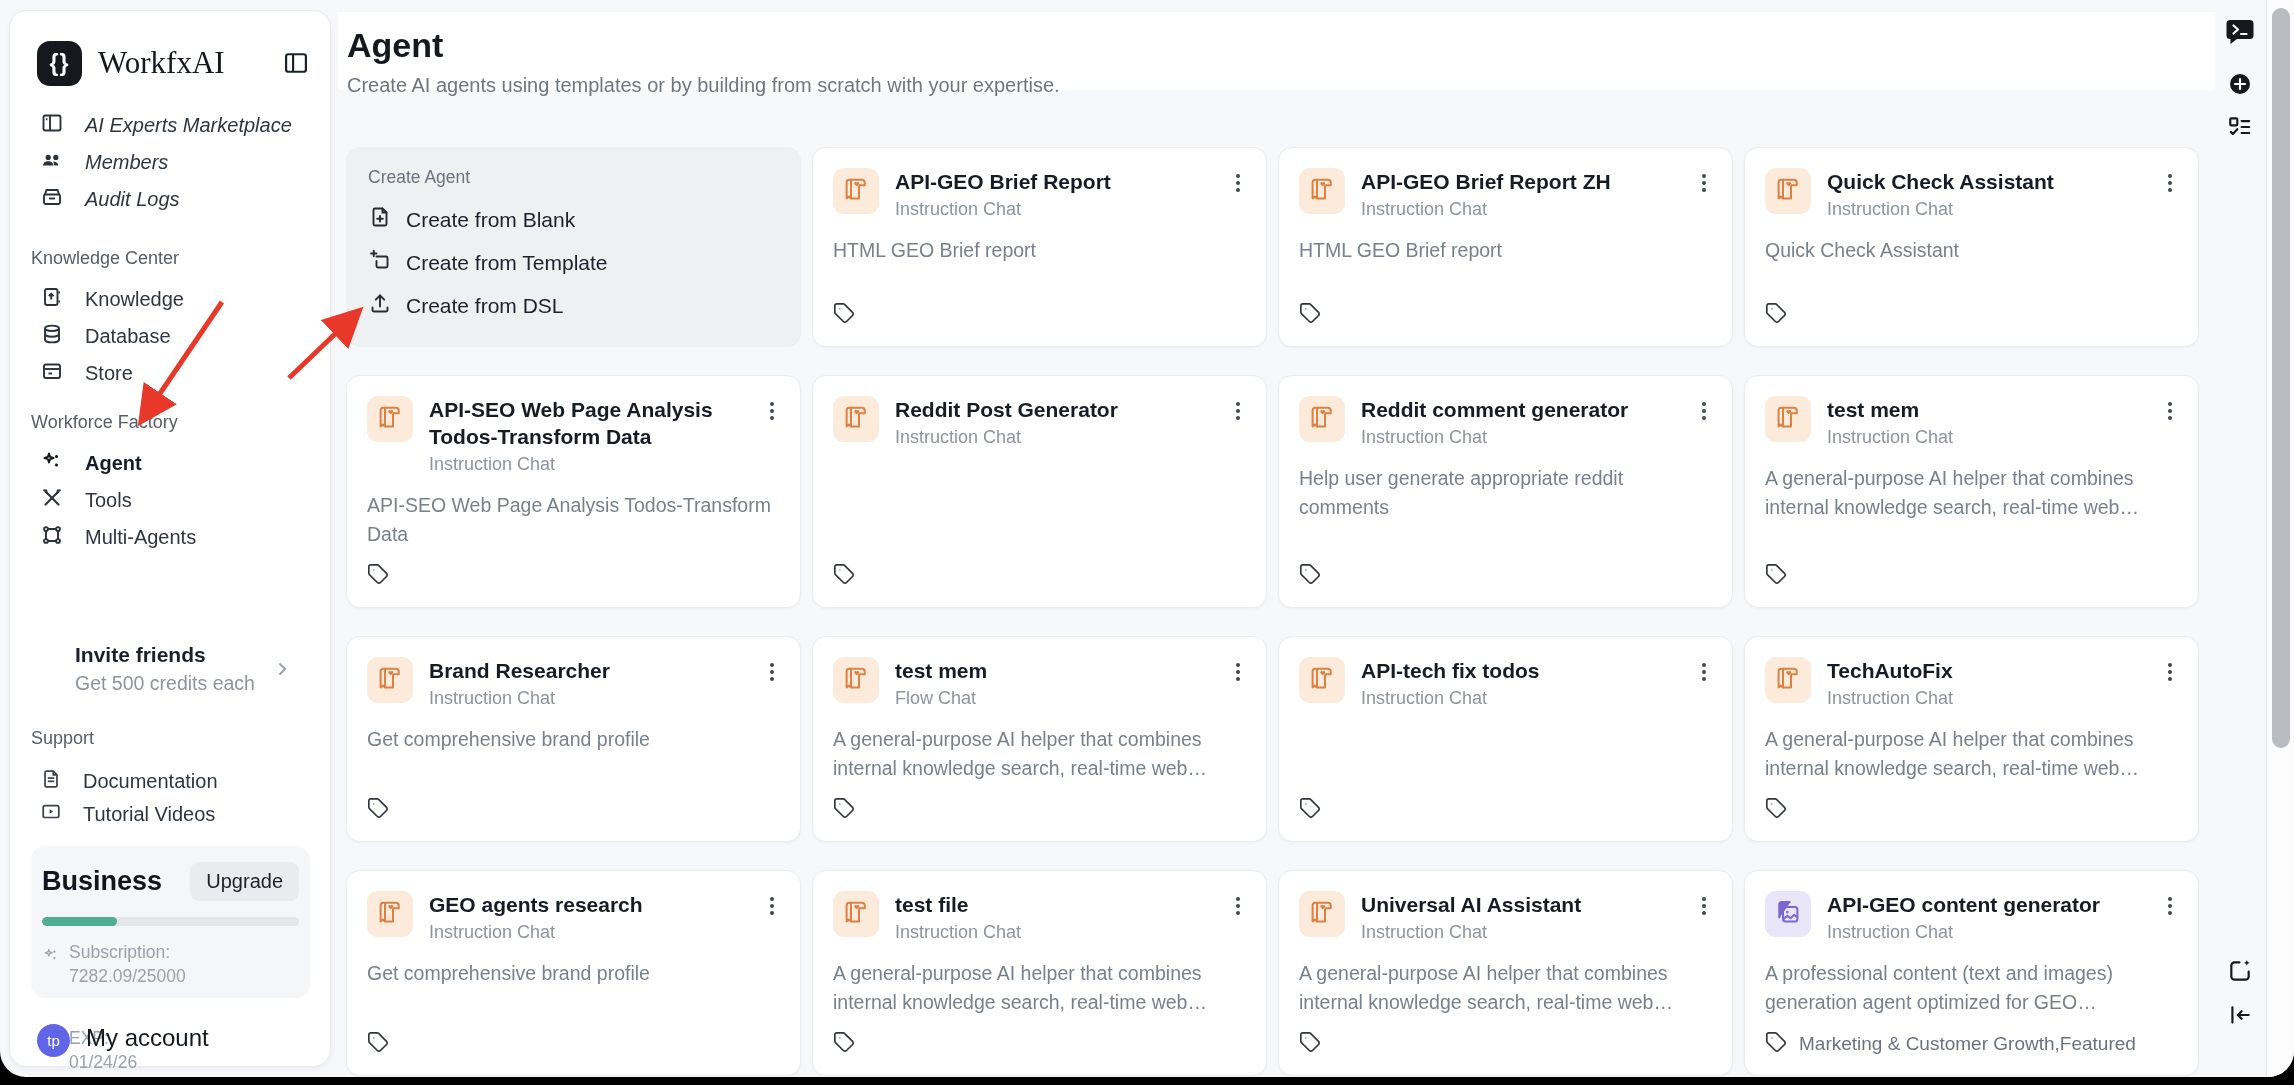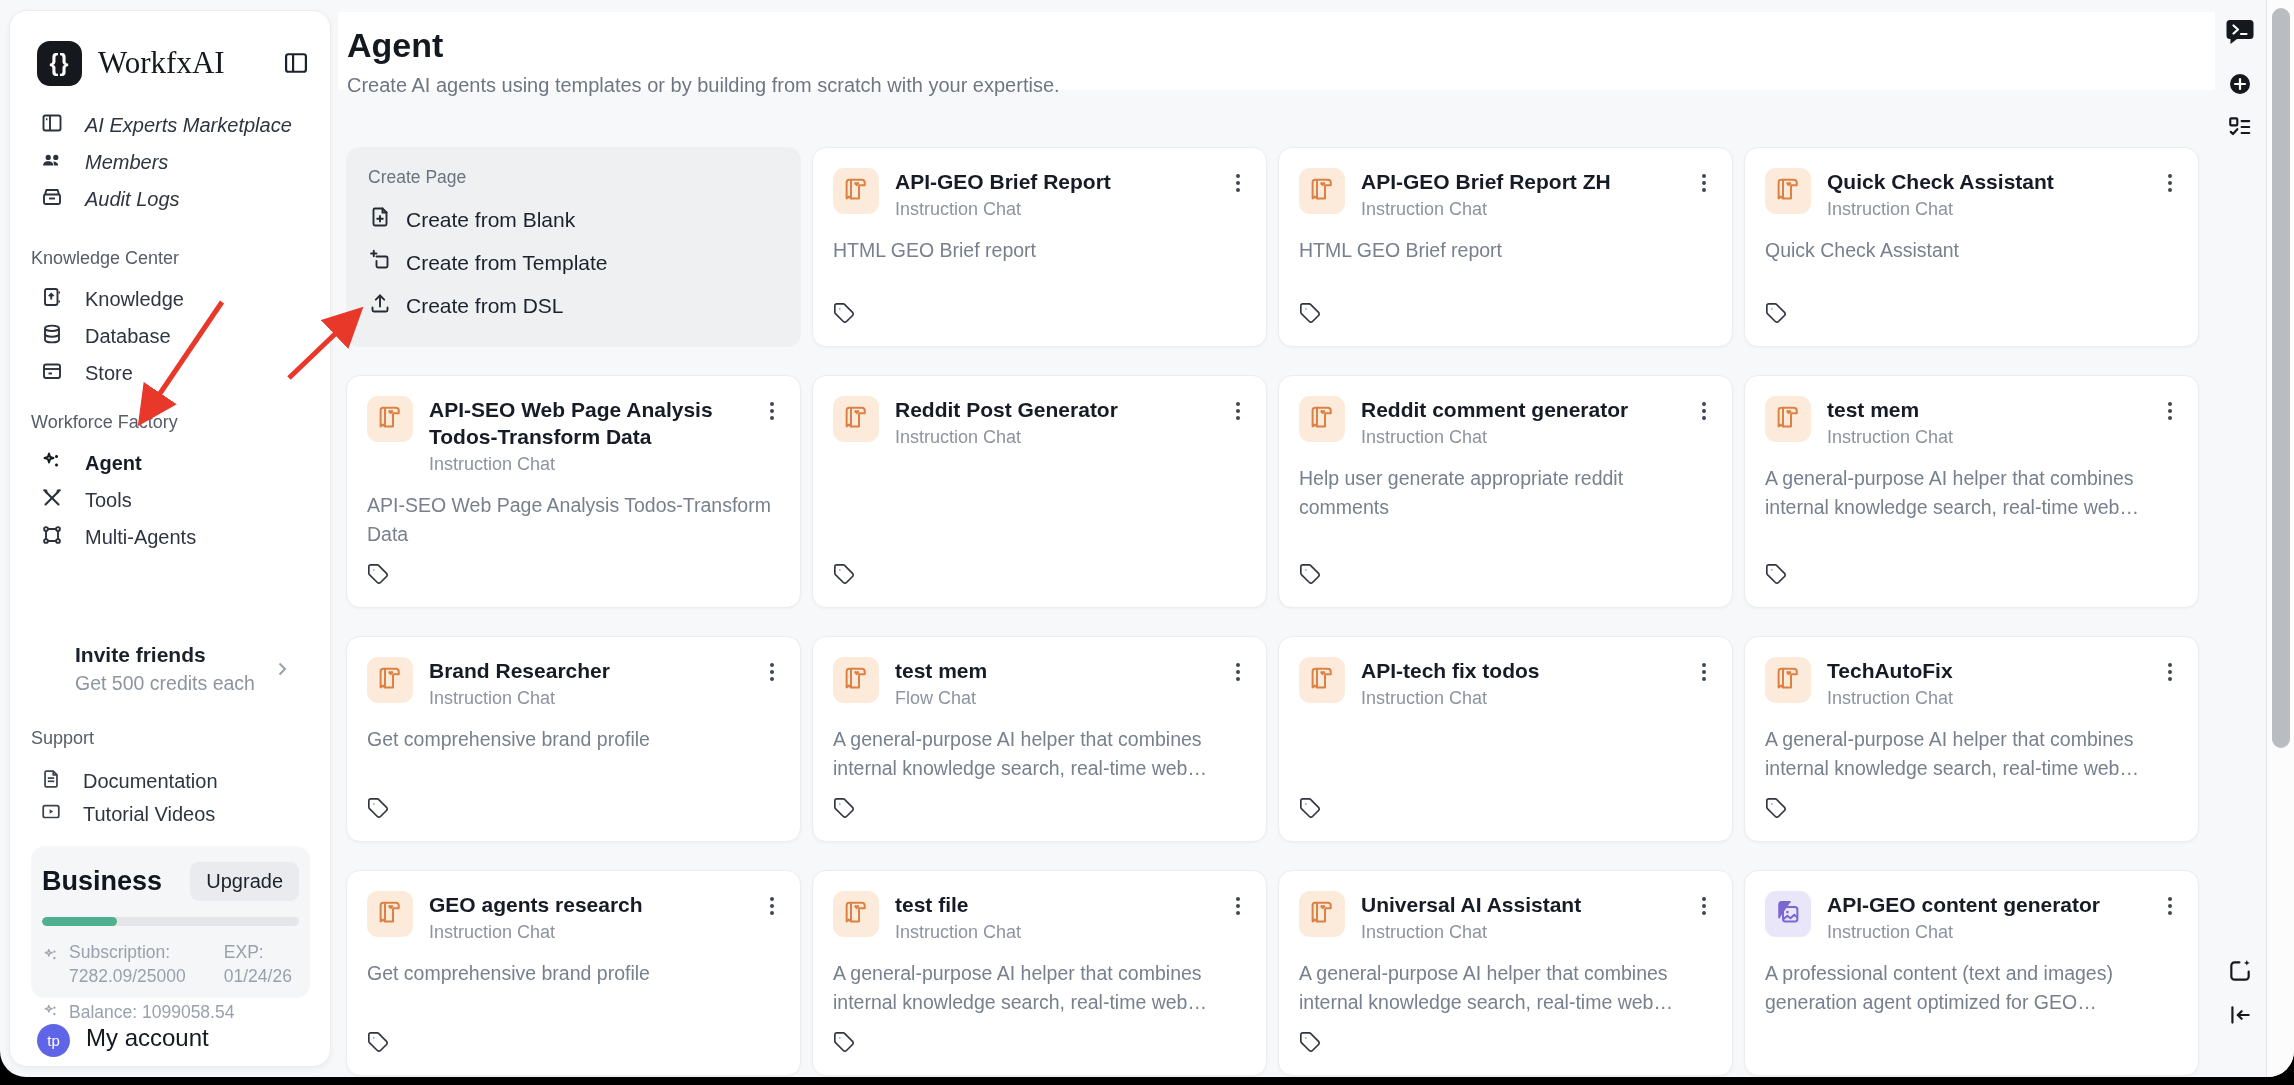--- a/index.html
+++ b/index.html
@@ -28,21 +28,21 @@
 
   .plan { position:absolute; left:21px; top:835px; width:279px; height:152px; background:#f5f6f8; border-radius:14px; padding:16px 11px 0 11px; }
   .plan-head { display:flex; align-items:center; justify-content:space-between; }
   .plan-name { font-size:27px; font-weight:700; color:#12161f; }
   .upgrade-btn { background:#e9ebee; border:none; border-radius:9px; padding:8px 16px; font-size:20px; color:#1c212b; font-family:inherit; cursor:pointer; }
   .progress { margin-top:16px; height:9px; background:#e4e6e9; border-radius:5px; overflow:hidden; }
   .progress-fill { height:100%; background:#4eb08e; border-radius:5px; }
   .plan-rows { margin-top:14px; font-size:17.5px; color:#9aa1ac; }
   .plan-row { display:flex; gap:9px; margin-bottom:8px; }
   .plan-row svg { margin-top:6px; flex:0 0 auto; }
-  .plan-cols { display:flex; gap:38px; }
+  .plan-cols { display:flex; gap:38px;flex-direction:column; }
   .plan-line { line-height:24px; }
 
   .account { position:absolute; left:27px; top:1013px; display:flex; align-items:flex-start; gap:16px; cursor:pointer; }
   .avatar { width:33px; height:33px; border-radius:50%; background:#6065e8; color:#fff; font-size:15px; display:flex; align-items:center; justify-content:center; }
   .account-label { font-size:24px; color:#14181f; }
 
   
   .main-header { position:absolute; left:338px; top:12px; width:1877px; height:78px; background:#fff; padding:14px 0 0 9px; }
   .page-title { font-size:34px; font-weight:700; color:#14181f; }
   .page-subtitle { margin-top:9px; font-size:20px; color:#6e7682; }
@@ -253,21 +253,21 @@
     </div>
   </aside>
 
   <header class="main-header">
     <div class="page-title">Agent</div>
     <div class="page-subtitle">Create AI agents using templates or by building from scratch with your expertise.</div>
   </header>
 
   <div class="grid">
     <div class="create-panel">
-      <div class="create-label">Create Page</div>
+      <div class="create-label">Create Agent</div>
       <div class="create-option">
         <span><svg width="24" height="24" viewBox="0 0 24 24" fill="none" stroke="#262b33" stroke-width="1.9" stroke-linecap="round">
               <path d="M14.5 3.5 H7 a1.5 1.5 0 0 0 -1.5 1.5 v14 a1.5 1.5 0 0 0 1.5 1.5 h10 a1.5 1.5 0 0 0 1.5 -1.5 V7.5z"></path>
               <path d="M14.5 3.5 v4 h4"></path>
               <line x1="12" y1="11" x2="12" y2="16.5"></line>
               <line x1="9.2" y1="13.7" x2="14.8" y2="13.7"></line>
             </svg></span>
         <span>Create from Blank</span>
       </div>
       <div class="create-option">
@@ -761,20 +761,29 @@
             <path d="M8.5 17.5 l3 -2.5 2.5 2 3 -2.8 2.5 2.3"></path>
           </svg>
         </span>
       </div>
       <div>
         <div class="card-title">API-GEO content generator</div>
         <div class="card-type">Instruction Chat</div>
       </div>
     </div>
     <div class="card-desc">A professional content (text and images) generation agent optimized for GEO (Generative Engine...</div>
+    <div class="card-footer">
+      <span>
+        <svg width="22" height="22" viewBox="0 0 24 24" fill="none" stroke="#30353f" stroke-width="1.8" stroke-linejoin="round">
+          <path d="M12.6 2.6 A2 2 0 0 0 11.2 2 H4 a2 2 0 0 0 -2 2 v7.2 a2 2 0 0 0 .6 1.4 l8.7 8.7 a2.4 2.4 0 0 0 3.4 0 l6.6 -6.6 a2.4 2.4 0 0 0 0 -3.4z"></path>
+          <circle cx="7.5" cy="7.5" r="0.6" fill="#30353f" stroke="none"></circle>
+        </svg>
+      </span>
+      <span class="card-tag-text">Marketing &amp; Customer Growth,Featured</span>
+    </div>
     <div class="kebab">
           <span></span>
         </div>
   </div>
 
 </div>
 
   <div class="rail">
     <span class="rail-icon" style="top:16px">
       <svg width="32" height="32" viewBox="0 0 32 32">

